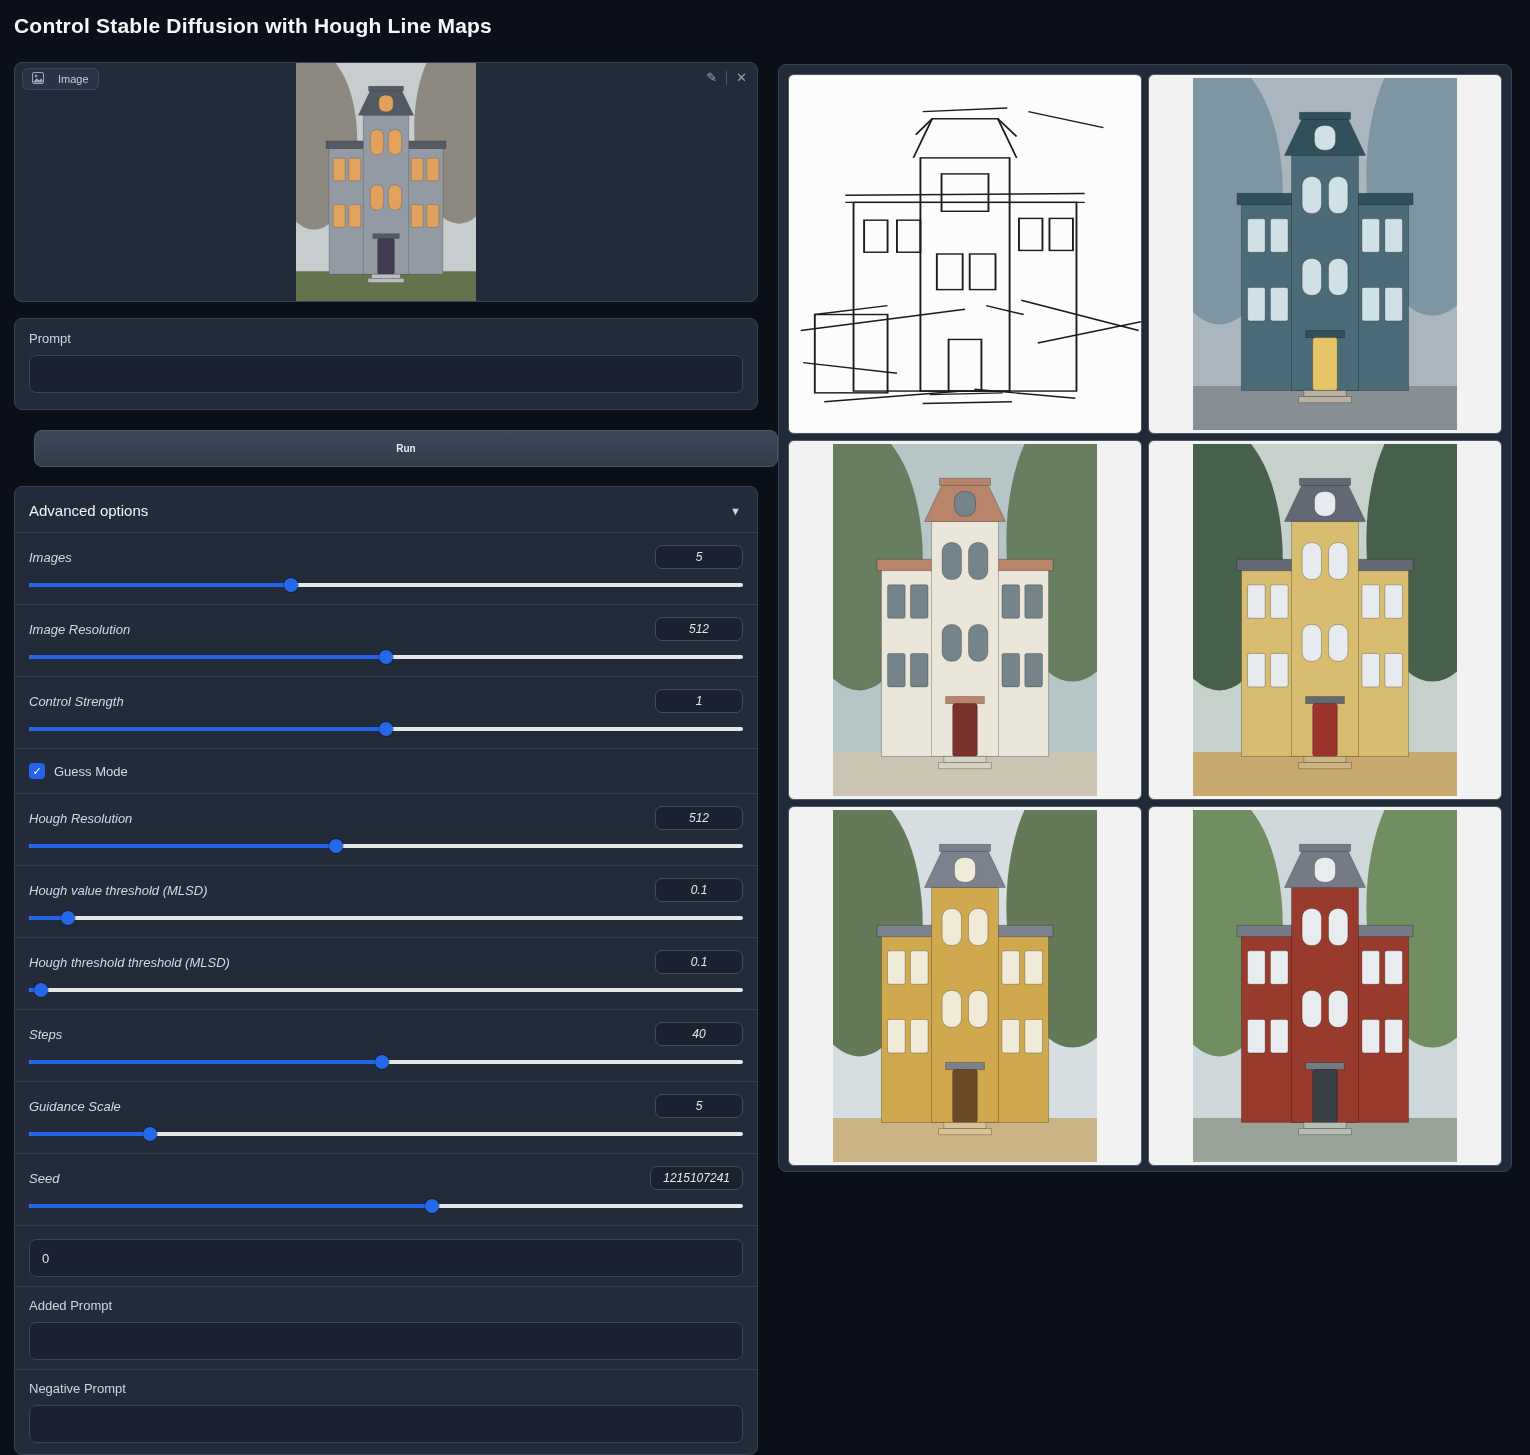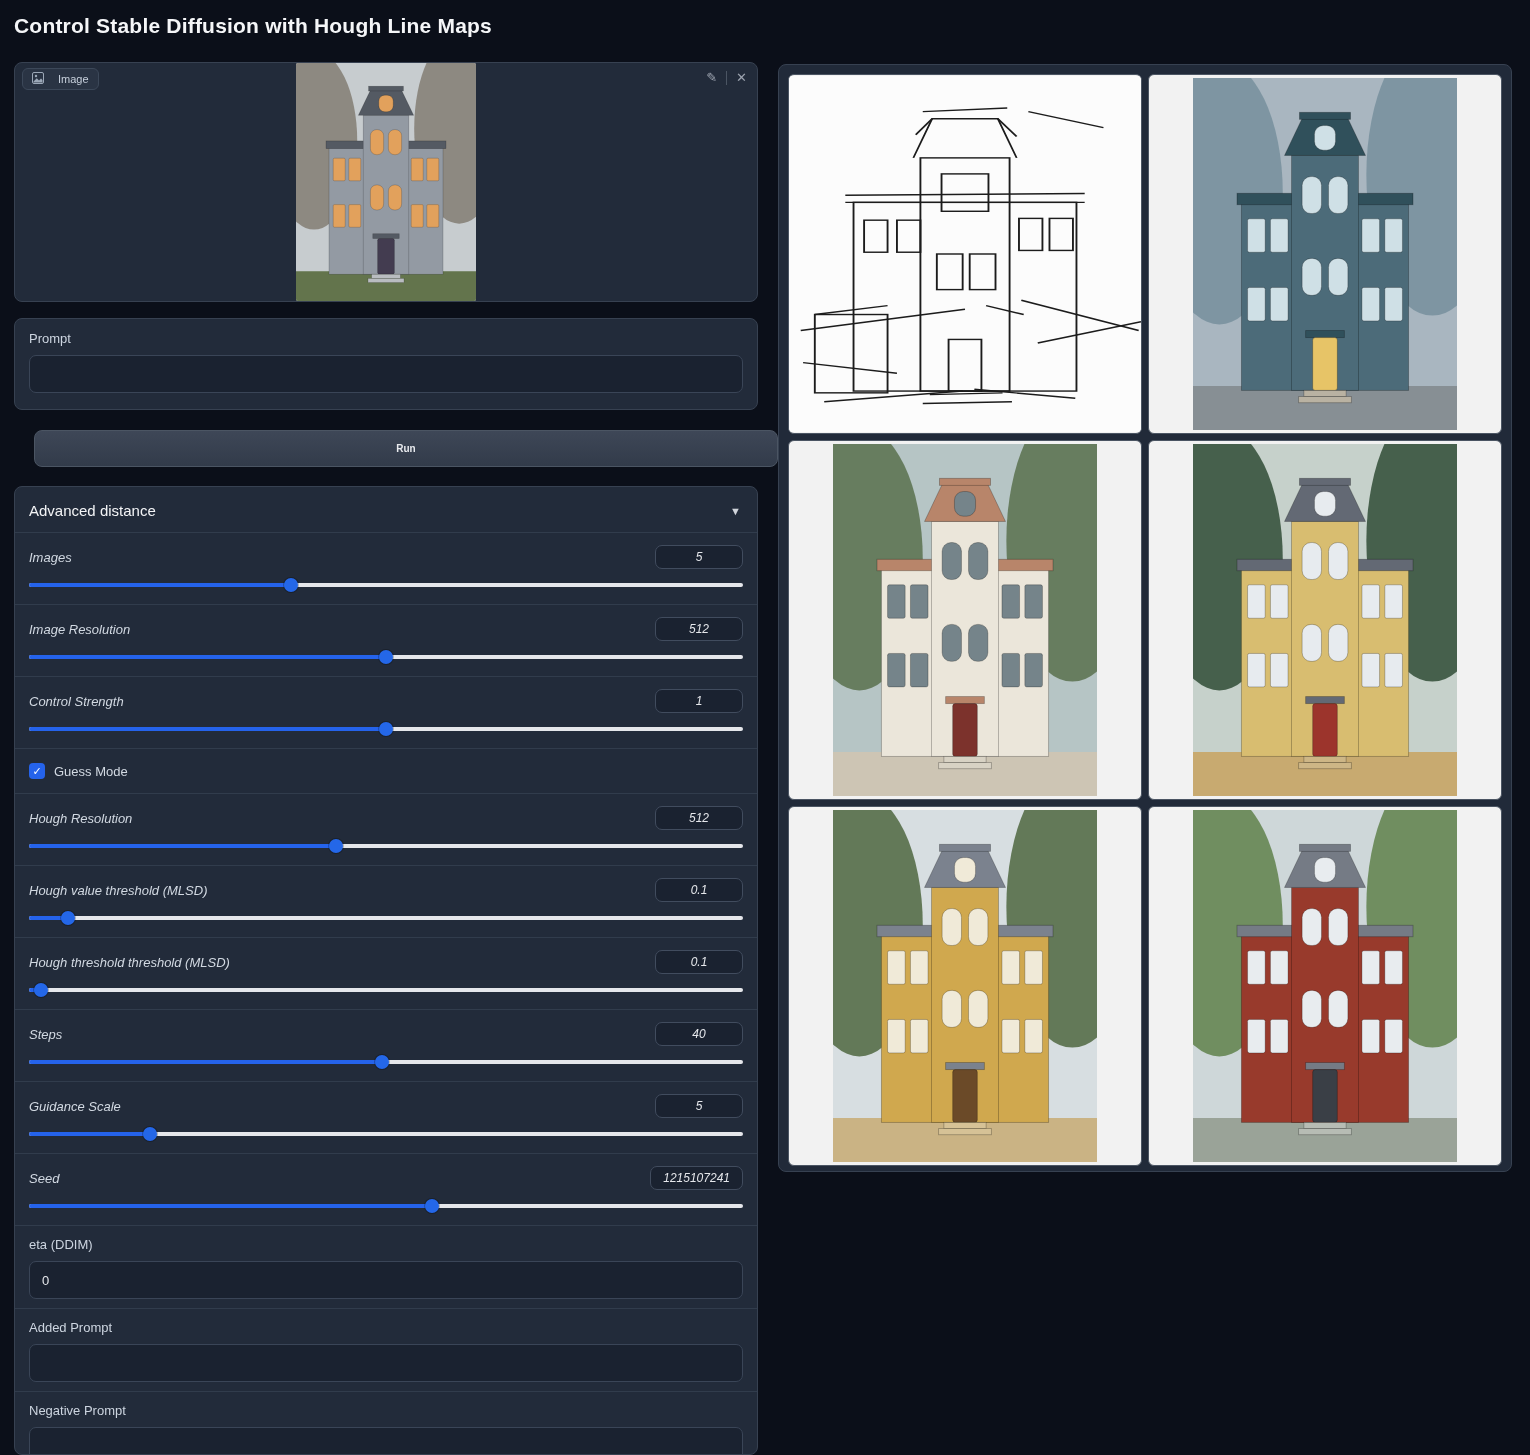--- a/index.html
+++ b/index.html
@@ -115,21 +115,21 @@
 
 <div class="panel" id="prompt-panel">
   <div class="fld-label">Prompt</div>
   <input class="text-input" value="" style="">
 </div>
 
 <button id="run-button">Run</button>
 
 <div class="panel" id="advanced-panel">
   <div class="adv-header">
-    <span>Advanced distance</span>
+    <span>Advanced options</span>
     <span class="arrow">▼</span>
   </div>
   <div id="advanced-controls">
       <div class="ctl-group">
         <div class="ctl-row1">
         <span class="ctl-label">Images</span>
         <span class="ctl-value">5</span>
       </div>
       <div class="slider">
         <div class="track"></div>
@@ -223,21 +223,20 @@
         <span class="ctl-label">Seed</span>
         <span class="ctl-value">1215107241</span>
       </div>
       <div class="slider">
         <div class="track"></div>
         <div class="fill" style="width:56.5%"></div>
         <div class="handle" style="left:56.5%"></div>
       </div>
       </div>
       <div class="ctl-group tall">
-        <div class="fld-label">eta (DDIM)</div>
        <div class="text-input">0</div>
       </div>
       <div class="ctl-group tall">
         <div class="fld-label">Added Prompt</div>
        <div class="text-input"></div>
       </div>
       <div class="ctl-group tall">
         <div class="fld-label">Negative Prompt</div>
        <div class="text-input"></div>
       </div>

